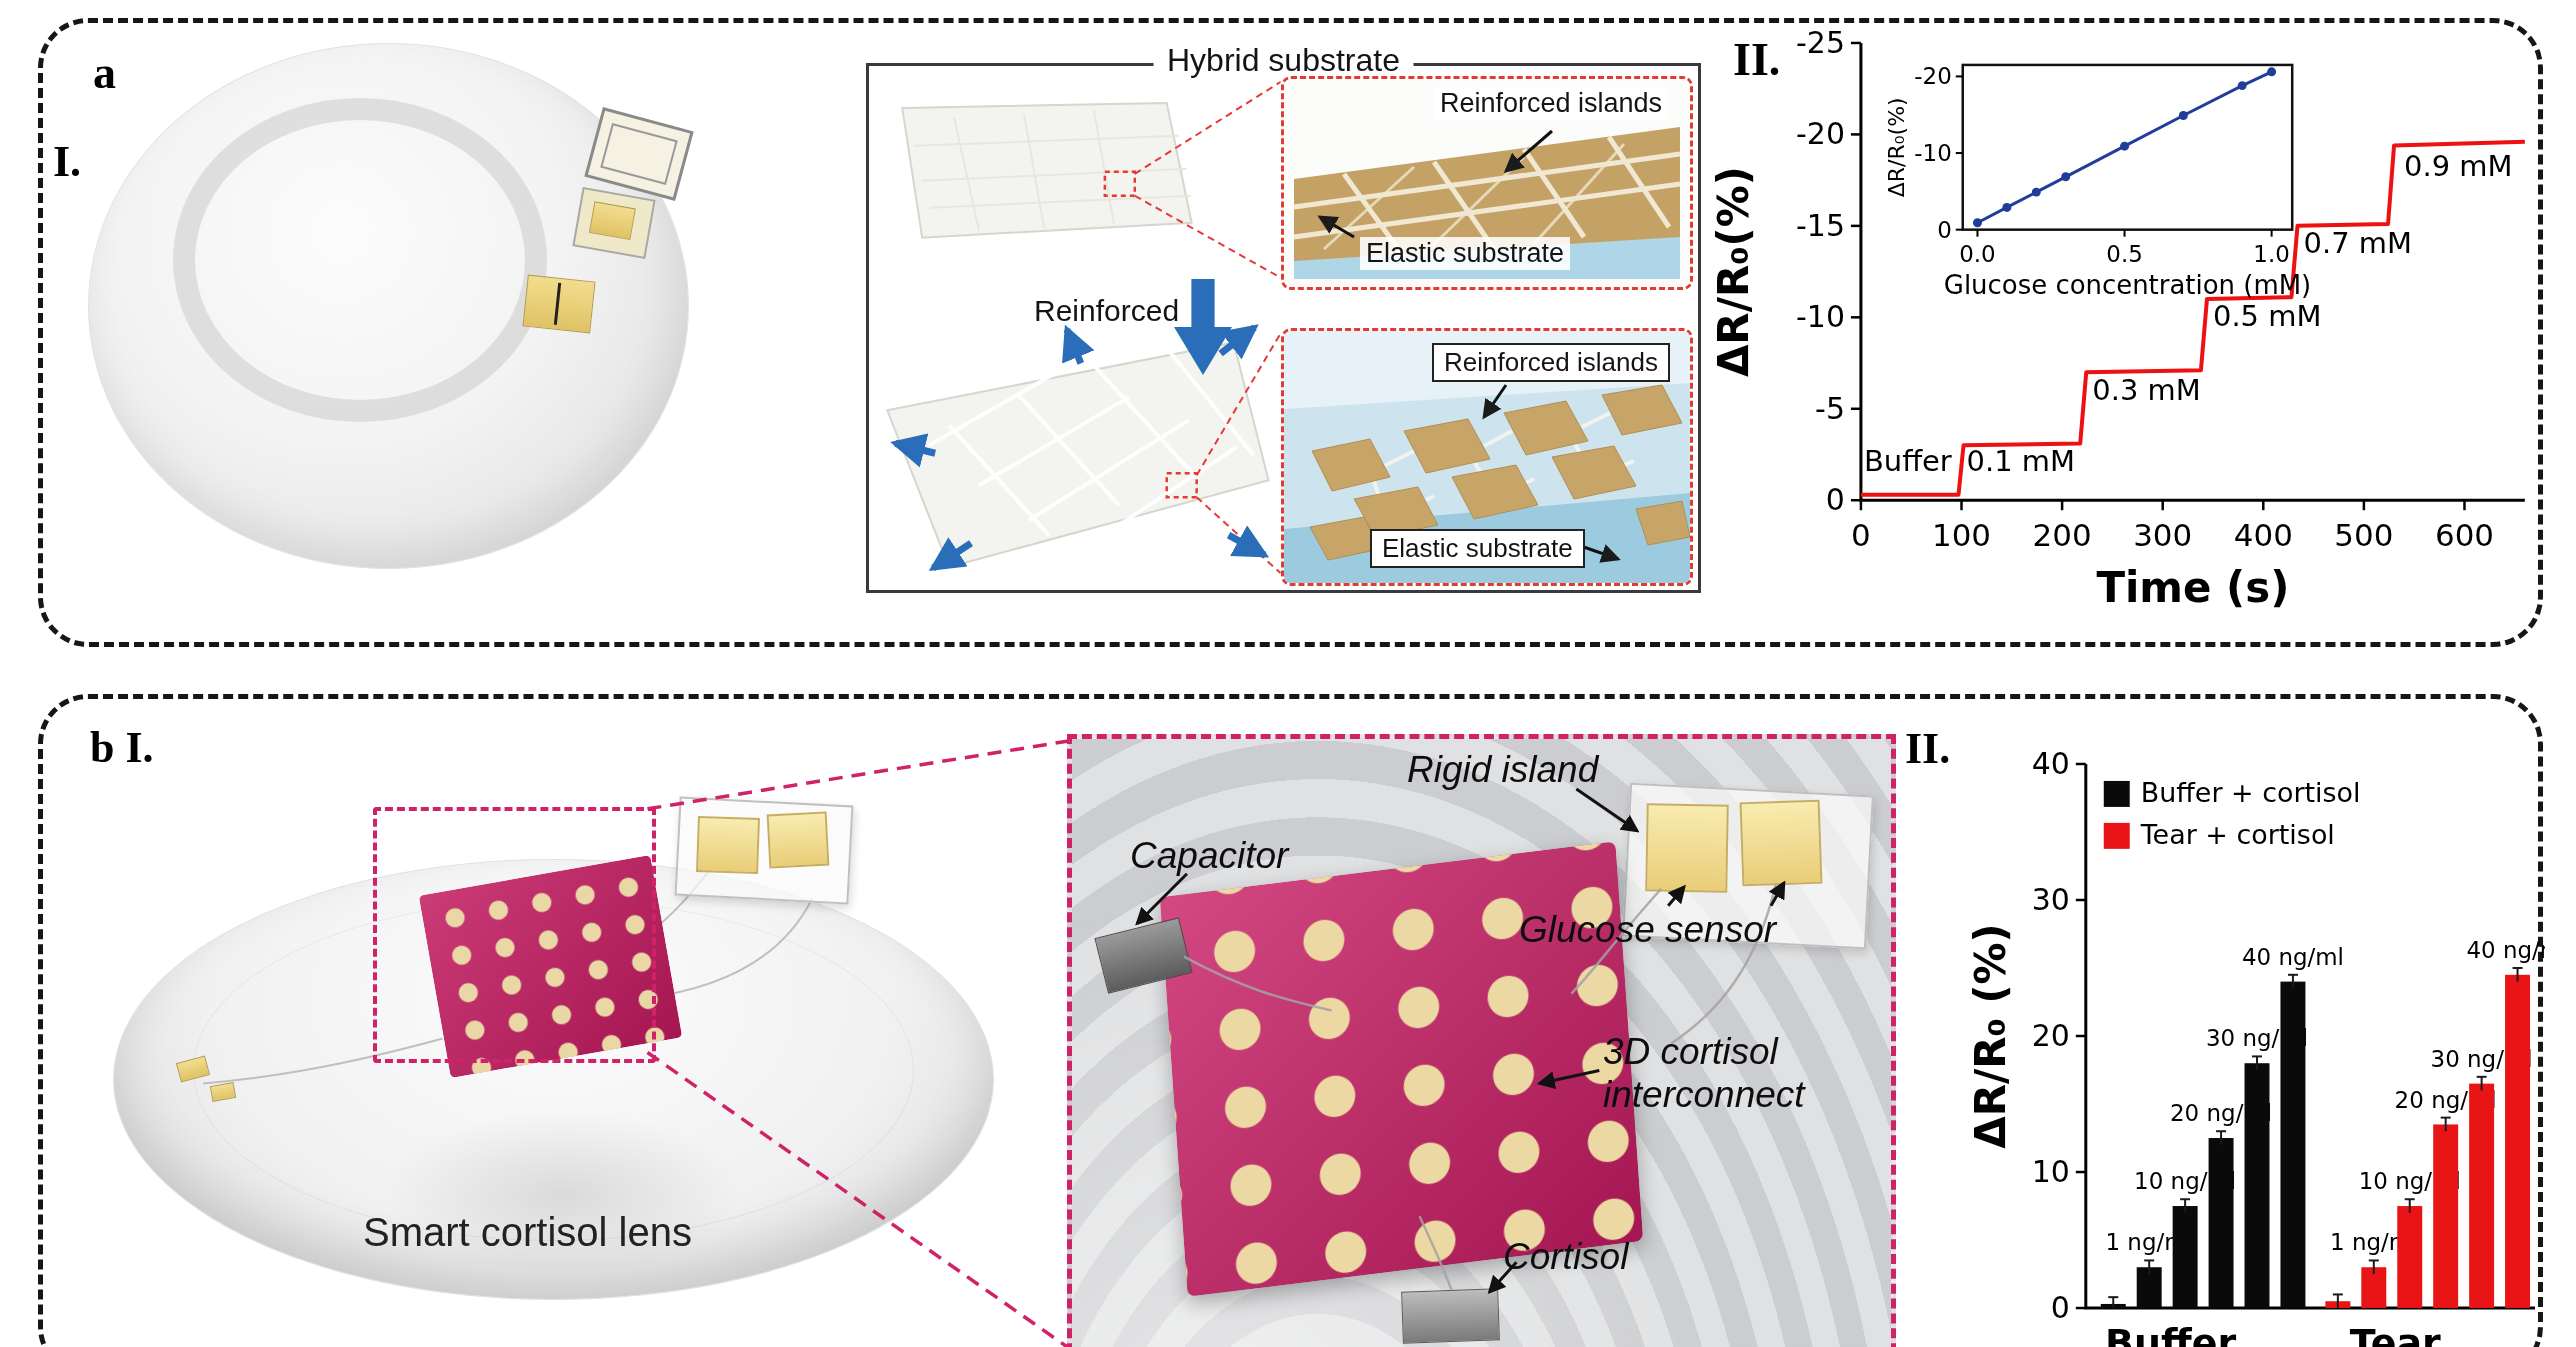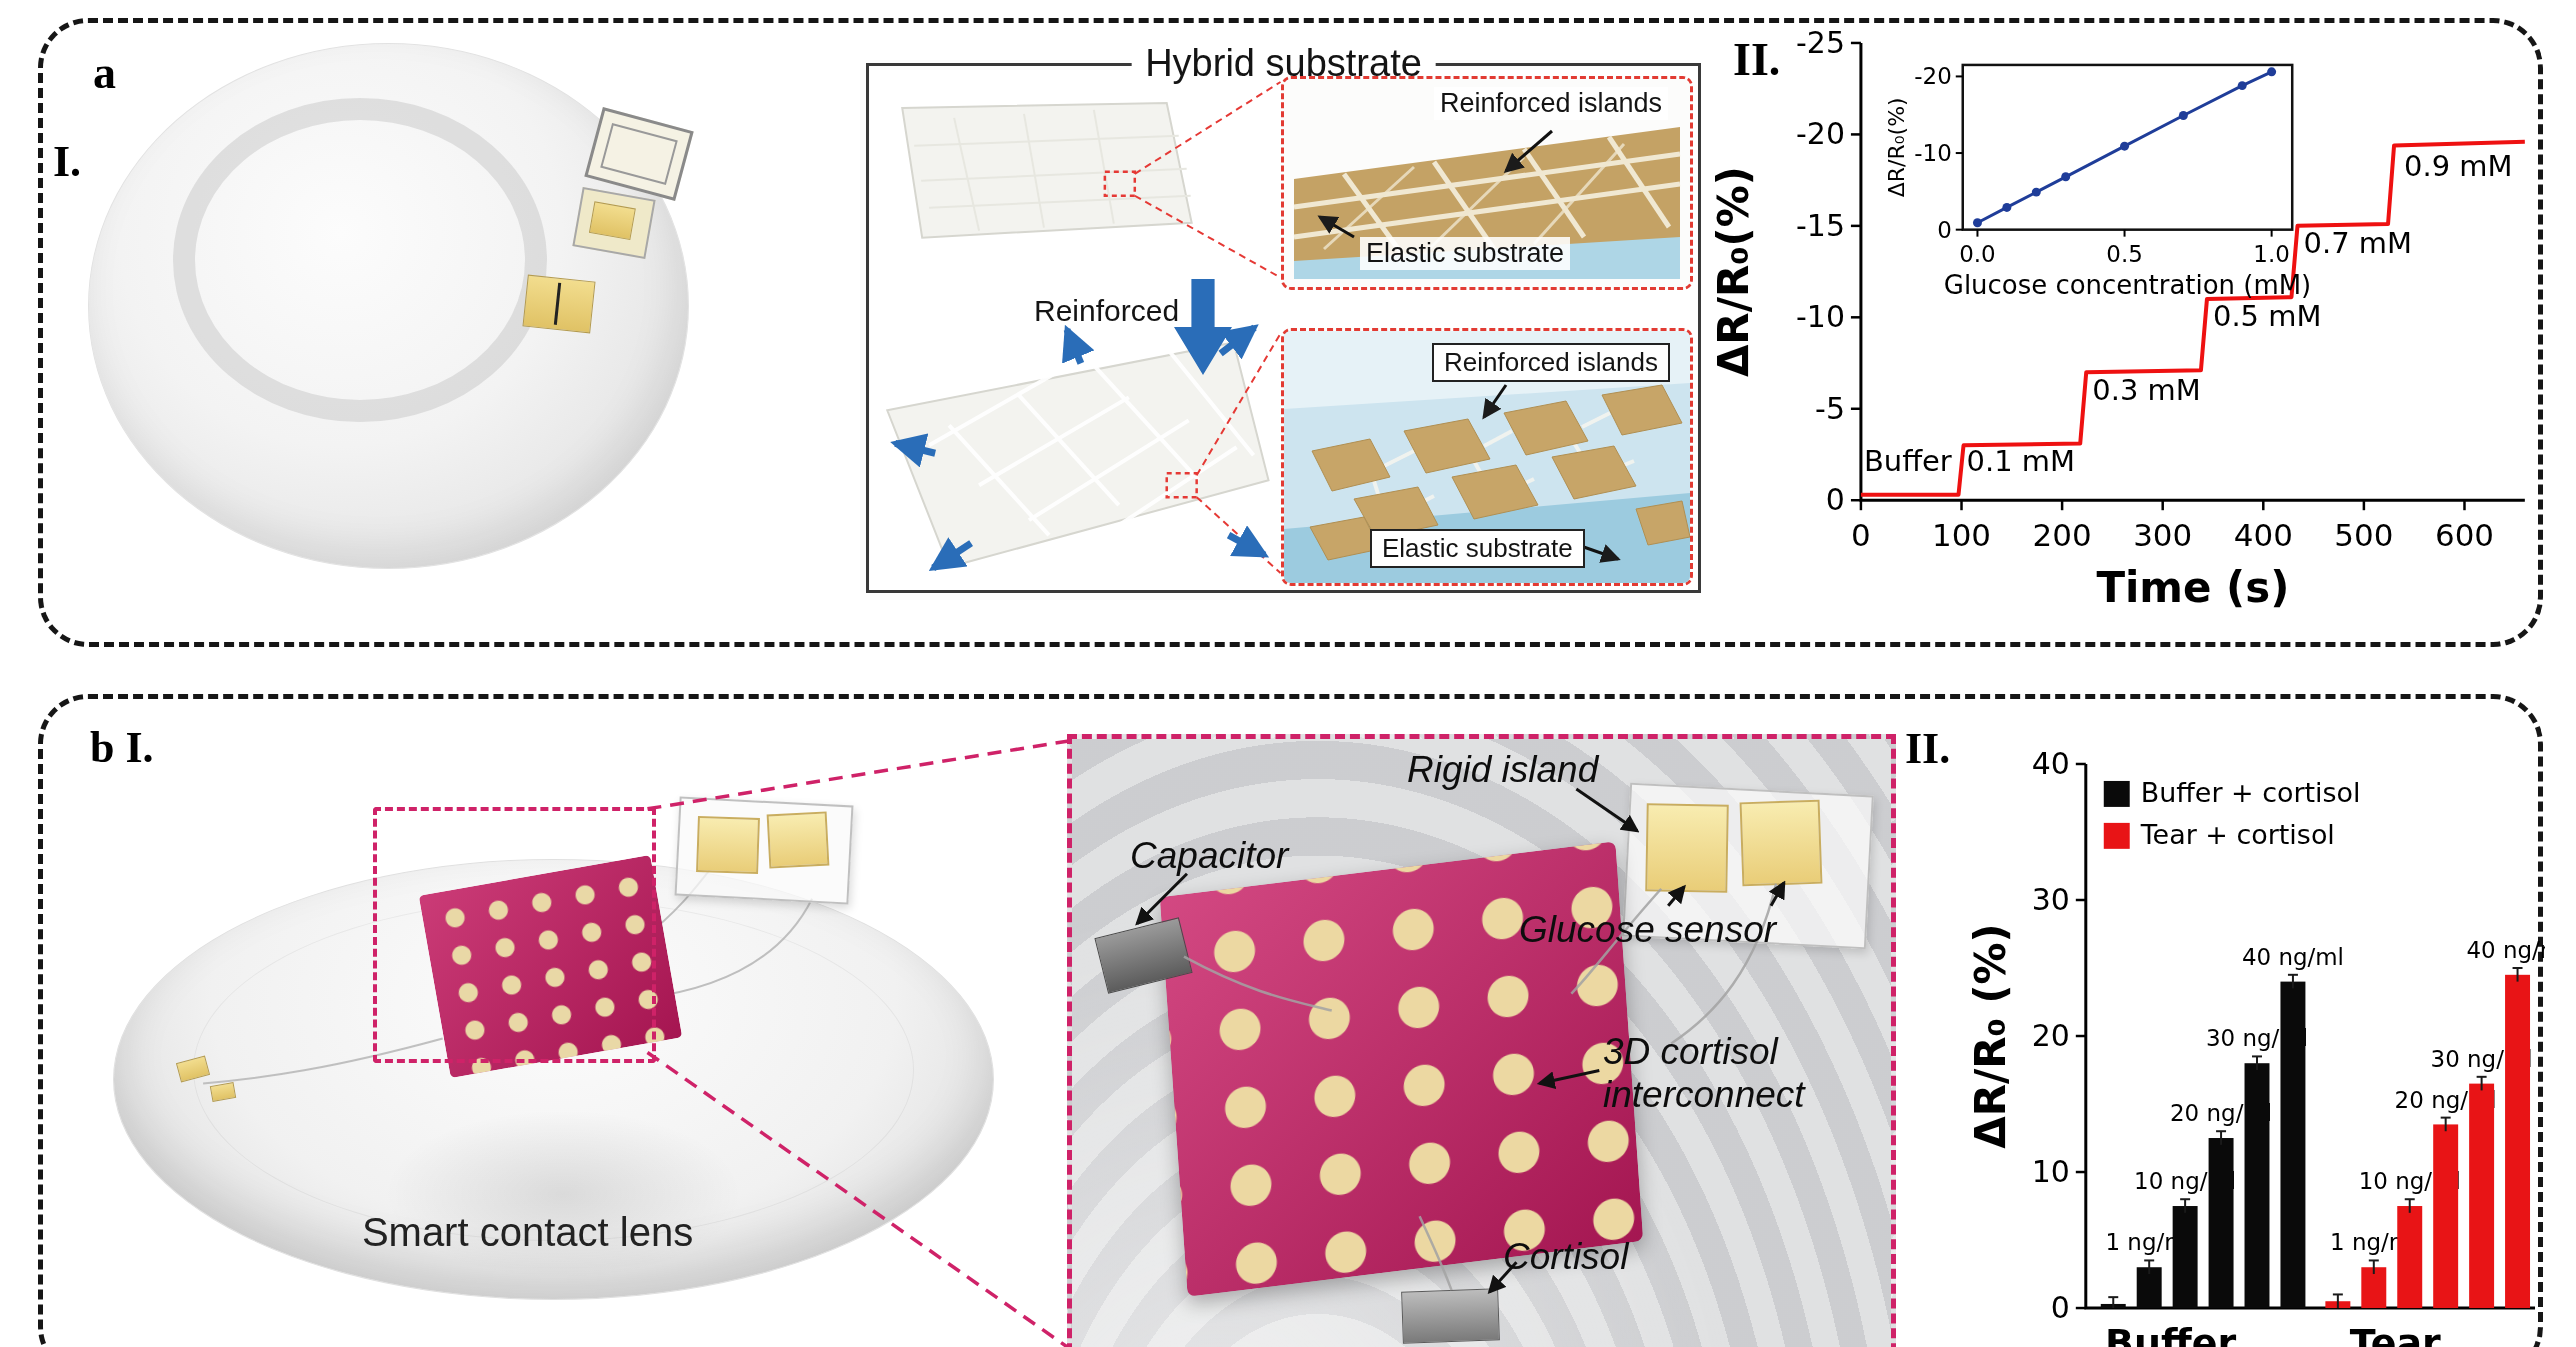--- a/index.html
+++ b/index.html
@@ -7,21 +7,21 @@
        font-family:"Liberation Sans",sans-serif;color:#141414}
   .abs{position:absolute}
   .panel{position:absolute;border:5px dashed #161616;border-radius:50px;background:#fff}
   .roman{font-family:"Liberation Serif",serif;font-weight:700;color:#000;line-height:1}
   .lblS{font-size:27px;color:#141414;line-height:1.15}
   .lblM{font-size:30px;color:#141414}
   .lblB{font-size:37px;color:#0d0d0d;line-height:1.15}
   .whitebg{background:rgba(255,255,255,.88);padding:1px 6px}
   .zbox{background:#fff;border:2px solid #222;padding:2px 10px;font-size:26px;white-space:nowrap}
   .hybrid-box{border:3px solid #3a3a3a;background:#fff}
-  .hybrid-title{background:#fff;padding:0 14px;font-size:38px;white-space:nowrap}
+  .hybrid-title{background:#fff;padding:0 14px;font-size:32px;white-space:nowrap}
   .zoombox{border:3px dashed #e23b33;border-radius:10px;overflow:hidden;background:#fdfdfd}
   .block-arrow{background:#2a6db8;clip-path:polygon(30% 0,70% 0,70% 50%,100% 50%,50% 100%,0 50%,30% 50%)}
   .bigbox{border:5px dashed #cf2268;overflow:hidden;
      background:
        radial-gradient(ellipse at 18% 118%, rgba(255,255,255,.55), rgba(255,255,255,0) 55%),
        repeating-radial-gradient(ellipse at 30% 135%, rgba(255,255,255,.22) 0 26px, rgba(110,110,118,.10) 26px 52px),
        #d7d8da; font-style: italic;}
   .lens-body{border-radius:50%;
      background:radial-gradient(ellipse at 42% 36%, #fcfcfc 0%, #f3f3f3 45%, #e4e4e4 76%, #d4d4d4 100%);
      border:1px solid #e2e2e2;box-shadow:inset -10px -18px 40px rgba(0,0,0,.08)}
@@ -270,21 +270,21 @@
         </g>
       </svg>
       <div class="abs film" style="left:594px;top:62px;width:170px;height:95px;transform:rotate(3deg)"></div>
       <div class="abs ysq" style="left:614px;top:78px;width:58px;height:52px;transform:rotate(2deg)"></div>
       <div class="abs ysq" style="left:685px;top:74px;width:56px;height:50px;transform:rotate(-3deg)"></div>
       <div class="abs pinkpatch" style="left:350px;top:135px;width:235px;height:185px;transform:rotate(-10deg)"></div>
       <div class="abs chipgold" style="left:95px;top:320px;width:28px;height:18px;transform:rotate(-15deg)"></div>
       <div class="abs chipgold" style="left:128px;top:345px;width:22px;height:14px;transform:rotate(-10deg)"></div>
     </div>
 
-    <div class="abs" style="left:250px;top:511px;width:469px;text-align:center;font-size:40px;color:#222">Smart contact lens</div>
+    <div class="abs" style="left:250px;top:511px;width:469px;text-align:center;font-size:40px;color:#222">Smart cortisol lens</div>
 
     <div class="abs" style="left:330px;top:108px;width:275px;height:248px;border:4px dashed #cf2268;border-radius:4px"></div>
     <svg class="abs" style="left:0;top:0;pointer-events:none" width="2495" height="673" viewBox="0 0 2498 674">
       <g stroke="#cf2268" stroke-width="3.5" stroke-dasharray="14 9" fill="none">
         <path d="M605,110 L1027,42"></path>
           <path d="M605,354 L1027,650"></path>
       </g>
     </svg>
 
     <div class="abs bigbox" style="left:1024px;top:35px;width:819px;height:624px">

